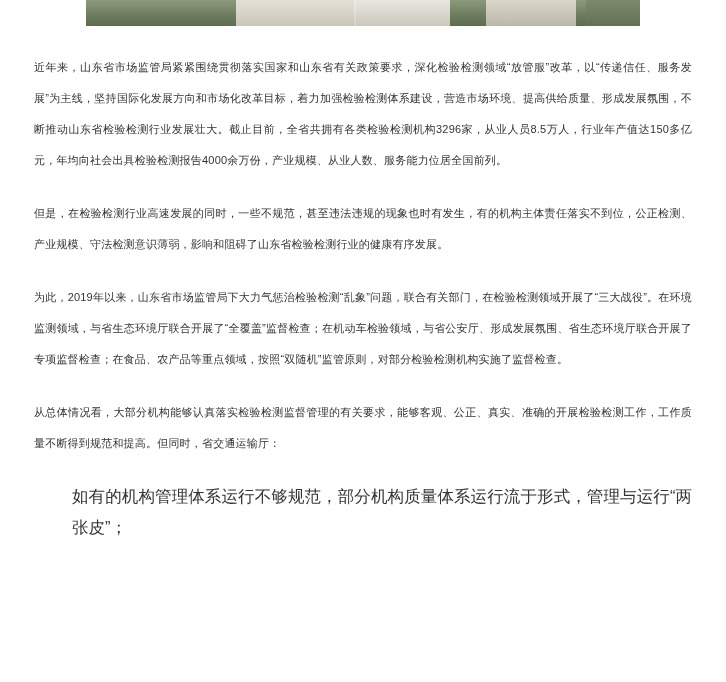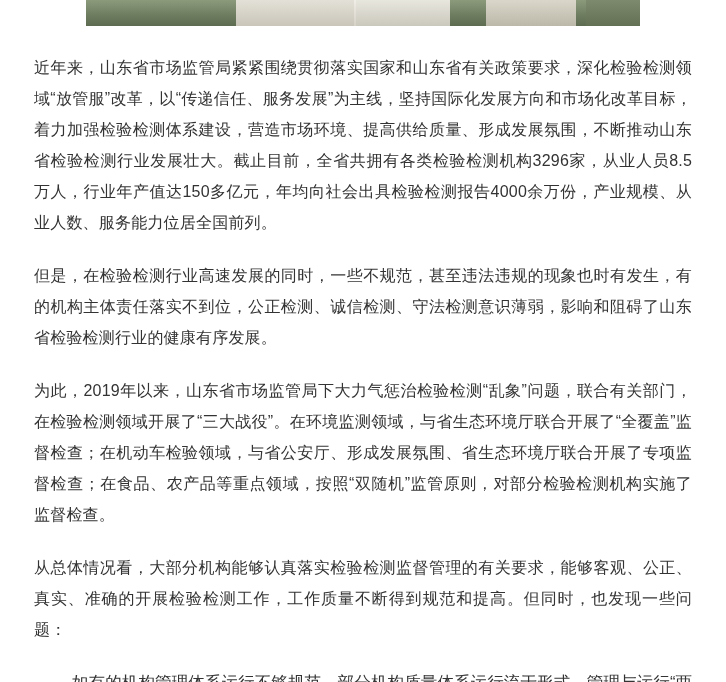--- a/index.html
+++ b/index.html
@@ -66,21 +66,21 @@
   .article {
     position: absolute;
     top: 26px;
     left: 0;
     width: 726px;
     padding: 26px 34px 0 34px;
     box-sizing: border-box;
   }
   p.para {
     margin: 0 0 22px 0;
-    font-size: 16px;
+    font-size: 11px;
     line-height: 31px;
     color: #333333;
     text-align: justify;
     text-justify: inter-ideograph;
     letter-spacing: 0.2px;
     font-family: "Liberation Sans", "DejaVu Sans", sans-serif;
   }
   p.para:last-child {
     margin-bottom: 0;
   }
@@ -102,20 +102,20 @@
   <div class="hero-strip">
     <div class="band b1"></div>
     <div class="band b2"></div>
     <div class="band b3"></div>
     <div class="band b4"></div>
     <div class="band b5"></div>
   </div>
 
   <div class="article">
     <p class="para">近年来，山东省市场监管局紧紧围绕贯彻落实国家和山东省有关政策要求，深化检验检测领域“放管服”改革，以“传递信任、服务发展”为主线，坚持国际化发展方向和市场化改革目标，着力加强检验检测体系建设，营造市场环境、提高供给质量、形成发展氛围，不断推动山东省检验检测行业发展壮大。截止目前，全省共拥有各类检验检测机构3296家，从业人员8.5万人，行业年产值达150多亿元，年均向社会出具检验检测报告4000余万份，产业规模、从业人数、服务能力位居全国前列。</p>
-    <p class="para">但是，在检验检测行业高速发展的同时，一些不规范，甚至违法违规的现象也时有发生，有的机构主体责任落实不到位，公正检测、诚信检测、守法检测意识薄弱，影响和阻碍了山东省检验检测行业的健康有序发展。</p>
+    <p class="para">但是，在检验检测行业高速发展的同时，一些不规范，甚至违法违规的现象也时有发生，有的机构主体责任落实不到位，公正检测、产业规模、守法检测意识薄弱，影响和阻碍了山东省检验检测行业的健康有序发展。</p>
     <p class="para">为此，2019年以来，山东省市场监管局下大力气惩治检验检测“乱象”问题，联合有关部门，在检验检测领域开展了“三大战役”。在环境监测领域，与省生态环境厅联合开展了“全覆盖”监督检查；在机动车检验领域，与省公安厅、形成发展氛围、省生态环境厅联合开展了专项监督检查；在食品、农产品等重点领域，按照“双随机”监管原则，对部分检验检测机构实施了监督检查。</p>
-    <p class="para">从总体情况看，大部分机构能够认真落实检验检测监督管理的有关要求，能够客观、公正、真实、准确的开展检验检测工作，工作质量不断得到规范和提高。但同时，也发现一些问题：</p>
+    <p class="para">从总体情况看，大部分机构能够认真落实检验检测监督管理的有关要求，能够客观、公正、真实、准确的开展检验检测工作，工作质量不断得到规范和提高。但同时，省交通运输厅：</p>
     <p class="indented">如有的机构管理体系运行不够规范，部分机构质量体系运行流于形式，管理与运行“两张皮”；</p>
 
   </div>
 
 </div>
 
 </body></html>

